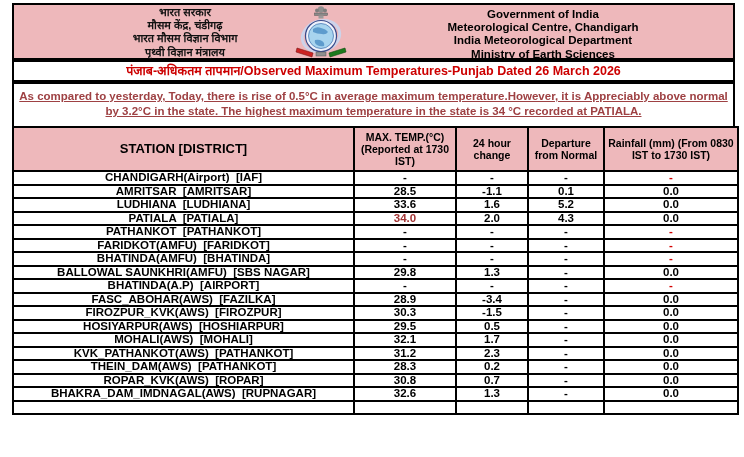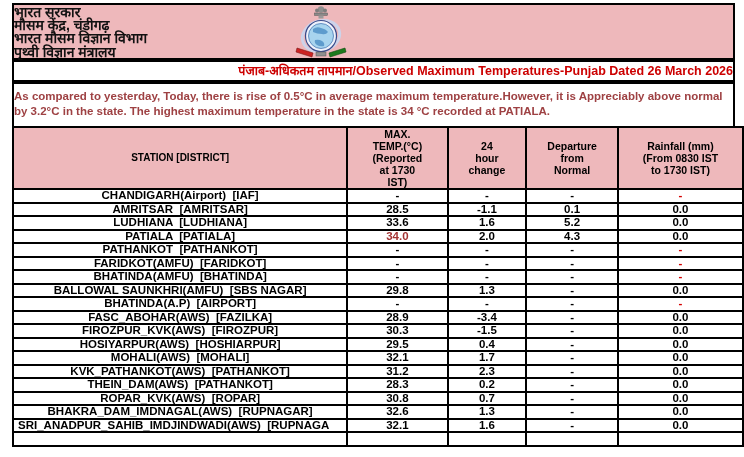--- a/index.html
+++ b/index.html
@@ -8,57 +8,57 @@
     background:#ffffff;
     font-family:"Liberation Sans", sans-serif;
     font-weight:bold;
     color:#000;
   }
   .box { position:absolute; box-sizing:border-box; border:2px solid #000; background:#fff; }
 
   
   #header-box { left:12px; top:3px; width:723px; height:57px; background:var(--pink,#eeb8bb); }
   #hindi-lines {
-    position:absolute; left:0; top:1px; width:342px; 
-    font-size:14px; line-height:13.2px; color:#111;
+    position:absolute; left:0; top:1px; width:342px; text-align:center;
+    font-size:11px; line-height:13.2px; color:#111;
   }
   #logo { position:absolute; left:276px; top:0px; }
   #english-lines {
     position:absolute; right:4px; top:3px; width:372px; text-align:center;
     font-size:11.5px; line-height:13.2px;
   }
 
   
   #title-bar {
     left:12px; top:60px; width:723px; height:22px;
-    text-align:right; color:var(--title-red,#cc0000);
+    text-align:center; color:var(--title-red,#cc0000);
     font-size:12.5px; line-height:19px; white-space:nowrap;
   }
 
   
   #summary-box {
     left:12px; top:82px; width:723px; height:46px;
-    color:var(--summary-maroon,#9e4143); 
-    font-size:11.5px; line-height:15px; padding-top:5px;
+    color:var(--summary-maroon,#9e4143); text-align:center;
+    font-size:11.5px; line-height:15px; padding-top:5px;text-decoration:underline;
   }
 
   
   #temp-table {
     position:absolute; left:12px; top:126px;
     border-collapse:collapse; table-layout:fixed;
   }
   #temp-table th, #temp-table td {
     border:2px solid #000; padding:0; text-align:center; vertical-align:middle;
     overflow:visible;
   }
   #temp-table th {
     background:var(--pink,#eeb8bb); font-size:10.5px; line-height:12px;
-    height:42px; white-space:normal; font-weight:bold; padding:0 20px;
-  }
-  #temp-table th.station-h { font-size:10px;margin-left:48px; }
+    height:42px; white-space:normal; font-weight:bold; padding:0 2px;
+  }
+  #temp-table th.station-h { font-size:13px;margin-left:48px; }
   #temp-table td {
     height:11.5px; font-size:11.5px; line-height:11.5px; white-space:pre;
   }
   td.hot { color:var(--hot-red,#a33434); }
   td.red-dash { color:var(--missing-red,#d40000); }
   td.overflow-left { text-align:left; text-indent:-13px; }
 </style>
 </head>
 <body>
 
@@ -84,20 +84,26 @@
 
       <circle cx="31" cy="31" r="15.5" fill="#eef2fb" stroke="#3a4a8a" stroke-width="1.2"></circle>
       <circle cx="31" cy="31" r="12.5" fill="#a8d4ee" stroke="#4a7ab5" stroke-width="0.8"></circle>
       <path d="M23 24 q4 -3 8 -1 q5 1 7 4 q-2 3 -6 2 q-5 0 -9 -2 z" fill="#5e9ccd"></path>
       <path d="M25 35 q4 -1 7 1 q3 2 2 5 q-4 1 -7 -1 q-3 -2 -2 -5 z" fill="#5e9ccd"></path>
 
       <polygon points="7,43 23,48 22,52 6,47" fill="#cc2222" stroke="#7a1414" stroke-width="0.6"></polygon>
       <polygon points="39,48 55,43 56,47 40,52" fill="#1c7a1c" stroke="#0f4a0f" stroke-width="0.6"></polygon>
       <rect x="26" y="47" width="10" height="4" fill="#8f8f8f" stroke="#555" stroke-width="0.5"></rect>
     </svg>
+  </div>
+  <div id="english-lines">
+    <div>Government of India</div>
+    <div>Meteorological Centre, Chandigarh</div>
+    <div>India Meteorological Department</div>
+    <div>Ministry of Earth Sciences</div>
   </div>
 </div>
 
 <div class="box" id="title-bar">पंजाब-अधिकतम तापमान/Observed Maximum Temperatures-Punjab Dated 26 March 2026</div>
 
 <div class="box" id="summary-box">
   <div>As compared to yesterday, Today, there is rise of 0.5°C in average maximum temperature.However, it is Appreciably above normal</div>
   <div>by 3.2°C in the state. The highest maximum temperature in the state is 34 °C recorded at PATIALA.</div>
 </div>
 
@@ -192,21 +198,21 @@
       <tr>
         <td>FIROZPUR_KVK(AWS)  [FIROZPUR]</td>
         <td>30.3</td>
         <td>-1.5</td>
         <td>-</td>
         <td>0.0</td>
       </tr>
       <tr>
         <td>HOSIYARPUR(AWS)  [HOSHIARPUR]</td>
         <td>29.5</td>
-        <td>0.4</td>
+        <td>0.5</td>
         <td>-</td>
         <td>0.0</td>
       </tr>
       <tr>
         <td>MOHALI(AWS)  [MOHALI]</td>
         <td>32.1</td>
         <td>1.7</td>
         <td>-</td>
         <td>0.0</td>
       </tr>
@@ -232,27 +238,20 @@
         <td>0.0</td>
       </tr>
       <tr>
         <td>BHAKRA_DAM_IMDNAGAL(AWS)  [RUPNAGAR]</td>
         <td>32.6</td>
         <td>1.3</td>
         <td>-</td>
         <td>0.0</td>
       </tr>
       <tr>
-        <td class="overflow-left">SRI_ANADPUR_SAHIB_IMDJINDWADI(AWS)  [RUPNAGA</td>
-        <td>32.1</td>
-        <td>1.6</td>
-        <td>-</td>
-        <td>0.0</td>
-      </tr>
-      <tr>
         <td></td>
         <td></td>
         <td></td>
         <td></td>
         <td></td>
       </tr>
     </tbody>
 </table>
 
 </body></html>

